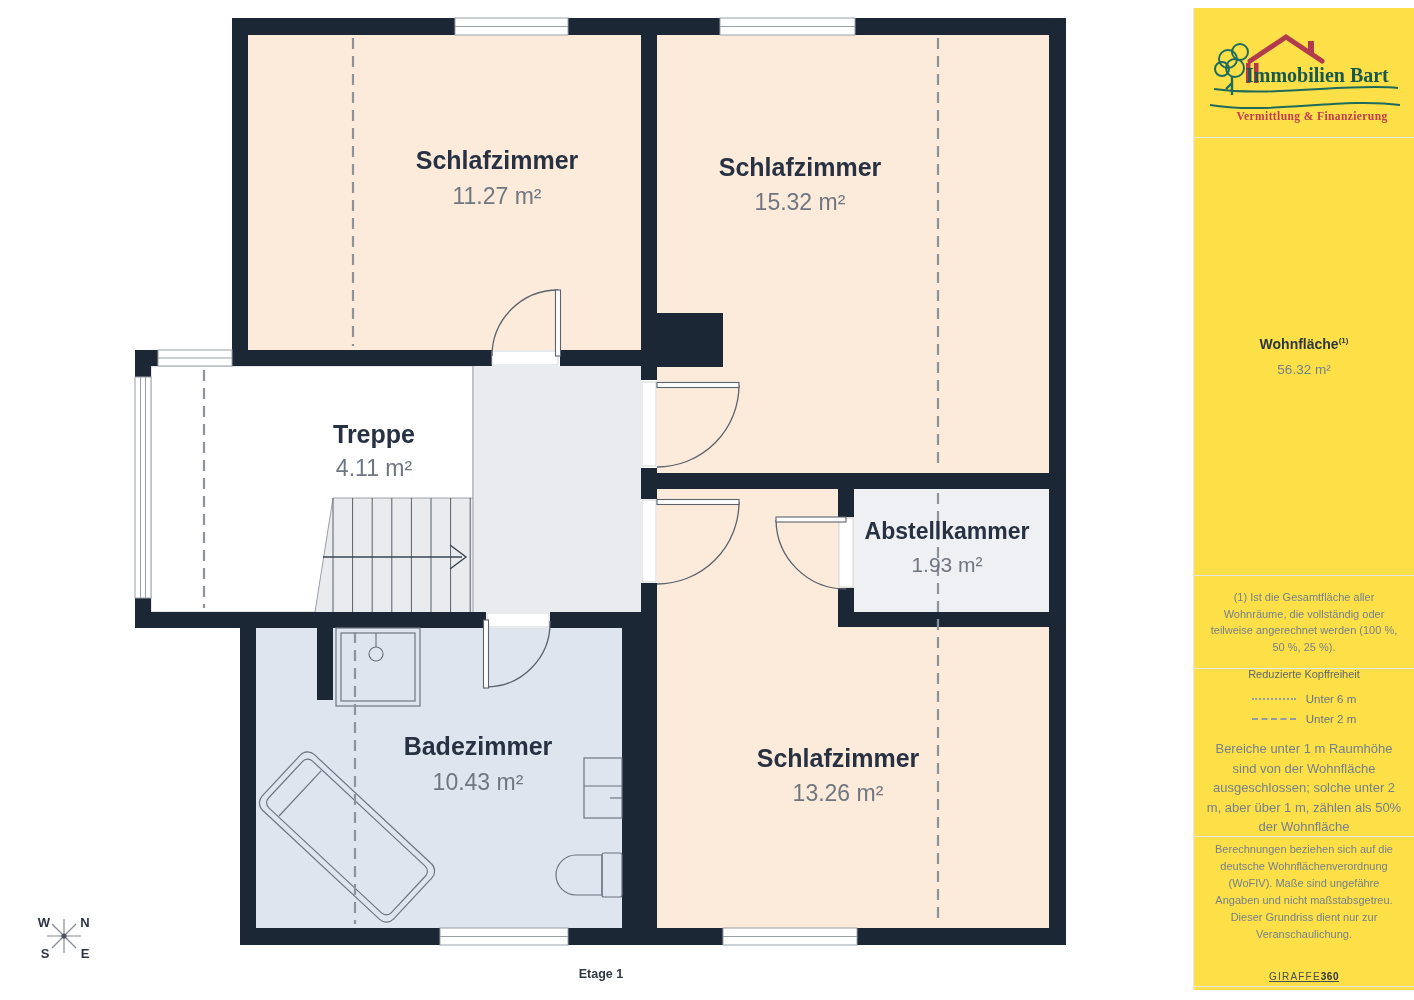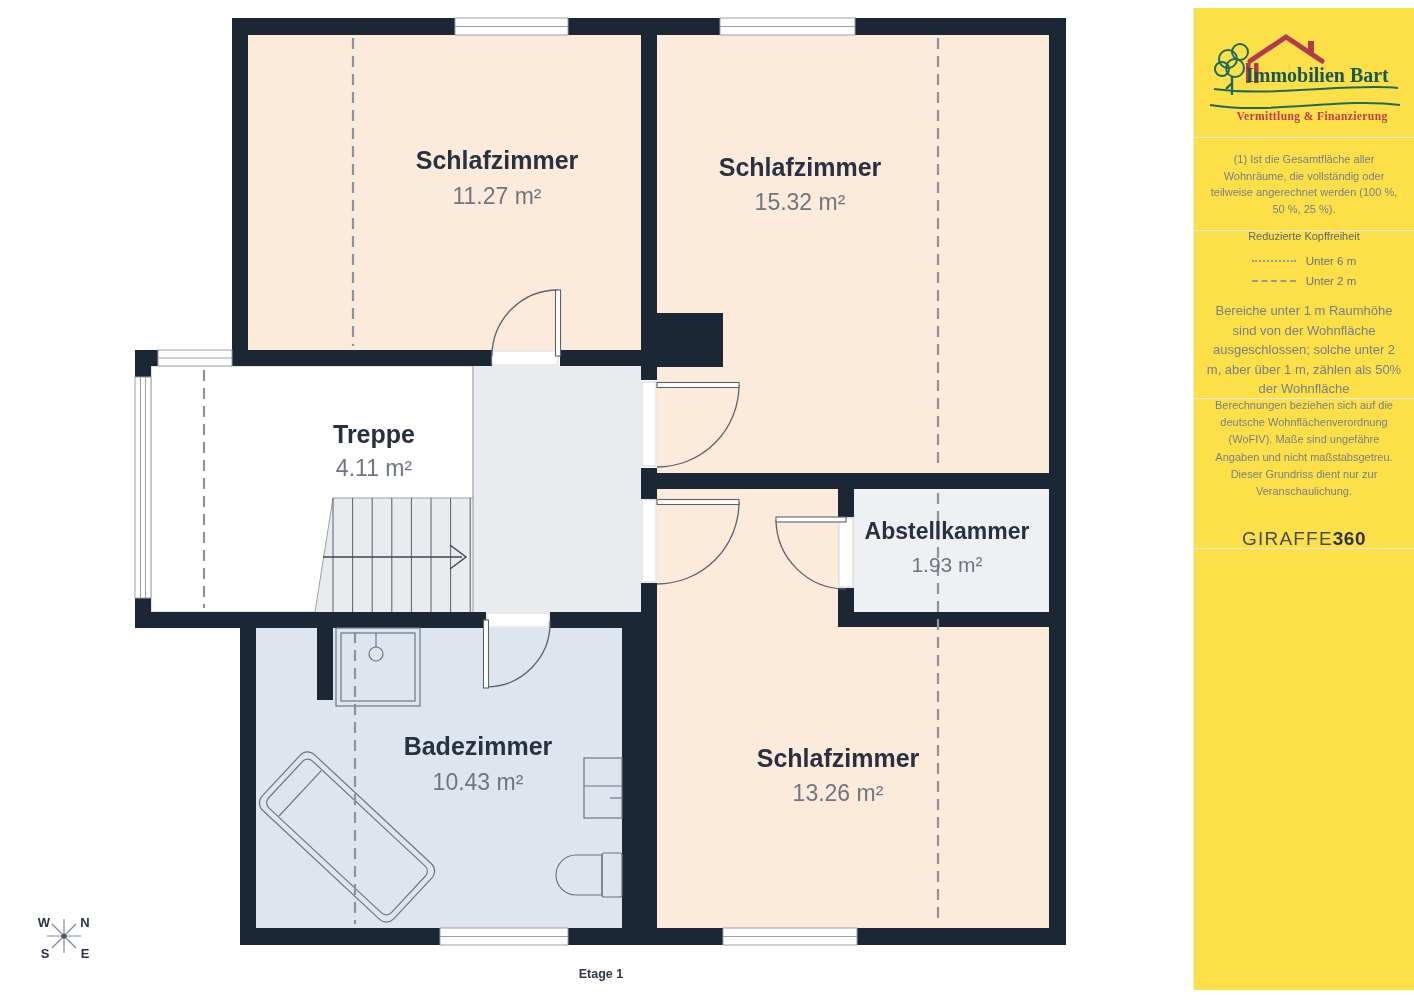--- a/index.html
+++ b/index.html
@@ -21,21 +21,21 @@
   .wf-label sup{font-size:8px;}
   .wf-value{margin-top:10px;font-size:13.5px;color:#76808c;}
   .hr-title{font-size:11px;color:#5f6873;margin-bottom:9px;}
   .legend-row{display:flex;align-items:center;justify-content:center;margin:4px 0;}
   .legend-line{display:inline-block;width:44px;height:0;margin-right:10px;}
   .legend-line.dotted{border-top:2px dotted #959ba4;}
   .legend-line.dashed{border-top:2px dashed #959ba4;}
   .legend-label{font-size:11.5px;color:#6b7480;}
   .hr-note{margin-top:10px;font-size:13px;color:#76808c;line-height:1.5;}
   .disc-text{font-size:11px;color:#76808c;line-height:1.55;text-align:center;}
-  .brand{margin-top:28px;font-size:19px;color:#454d56;letter-spacing:1.2px;}
+  .brand{margin-top:28px;font-size:10px;color:#454d56;letter-spacing:1.2px;text-decoration:underline;}
   .brand b{color:#2e353d;letter-spacing:0.5px;}
 
   
   .wall{fill:#1c2736;}
   .win{fill:#ffffff;stroke:#9aa0a8;stroke-width:1;}
   .winline{stroke:#9aa0a8;stroke-width:1;}
   .thresh{fill:#ffffff;stroke:#c3c7cc;stroke-width:0.75;}
   .thin{stroke:#9aa0a8;stroke-width:1;fill:none;}
   .tread{stroke:#57606c;stroke-width:1;}
   .door{stroke:#5b636e;stroke-width:1.3;fill:none;}
@@ -258,20 +258,26 @@
           <rect x="44" y="42" width="4.5" height="20" fill="#b23a4d"></rect>
           <rect x="52" y="42" width="4.5" height="20" fill="#b23a4d"></rect>
         </g>
         <text class="logo-title" x="44" y="61">Immobilien Bart</text>
         <path class="logo-green" d="M12,68 C70,76 150,62 196,67" stroke-width="2"></path>
         <path class="logo-green" d="M8,84 C66,94 140,76 198,84" stroke-width="2"></path>
         <text class="logo-sub" x="110" y="99">Vermittlung &amp; Finanzierung</text>
       </svg>
     </div>
 
+    <div class="card area-card">
+      <div class="wf-label">
+        <span>Wohnfläche</span><sup>(1)</sup>
+      </div>
+      <div class="wf-value">56.32 m²</div>
+    </div>
 
     <div class="card note-card">
       <div>(1) Ist die Gesamtfläche aller Wohnräume, die vollständig oder teilweise angerechnet werden (100 %, 50 %, 25 %).</div>
     </div>
 
     <div class="card headroom-card">
       <div class="hr-title">Reduzierte Kopffreiheit</div>
       <div class="legend-row">
         <span class="legend-line dotted"></span>
         <span class="legend-label">Unter 6 m</span>

